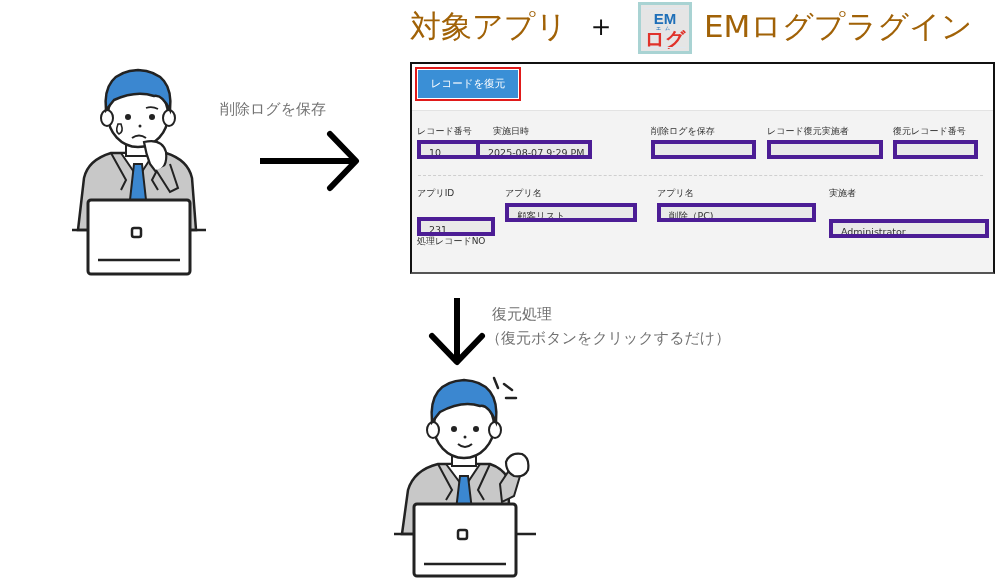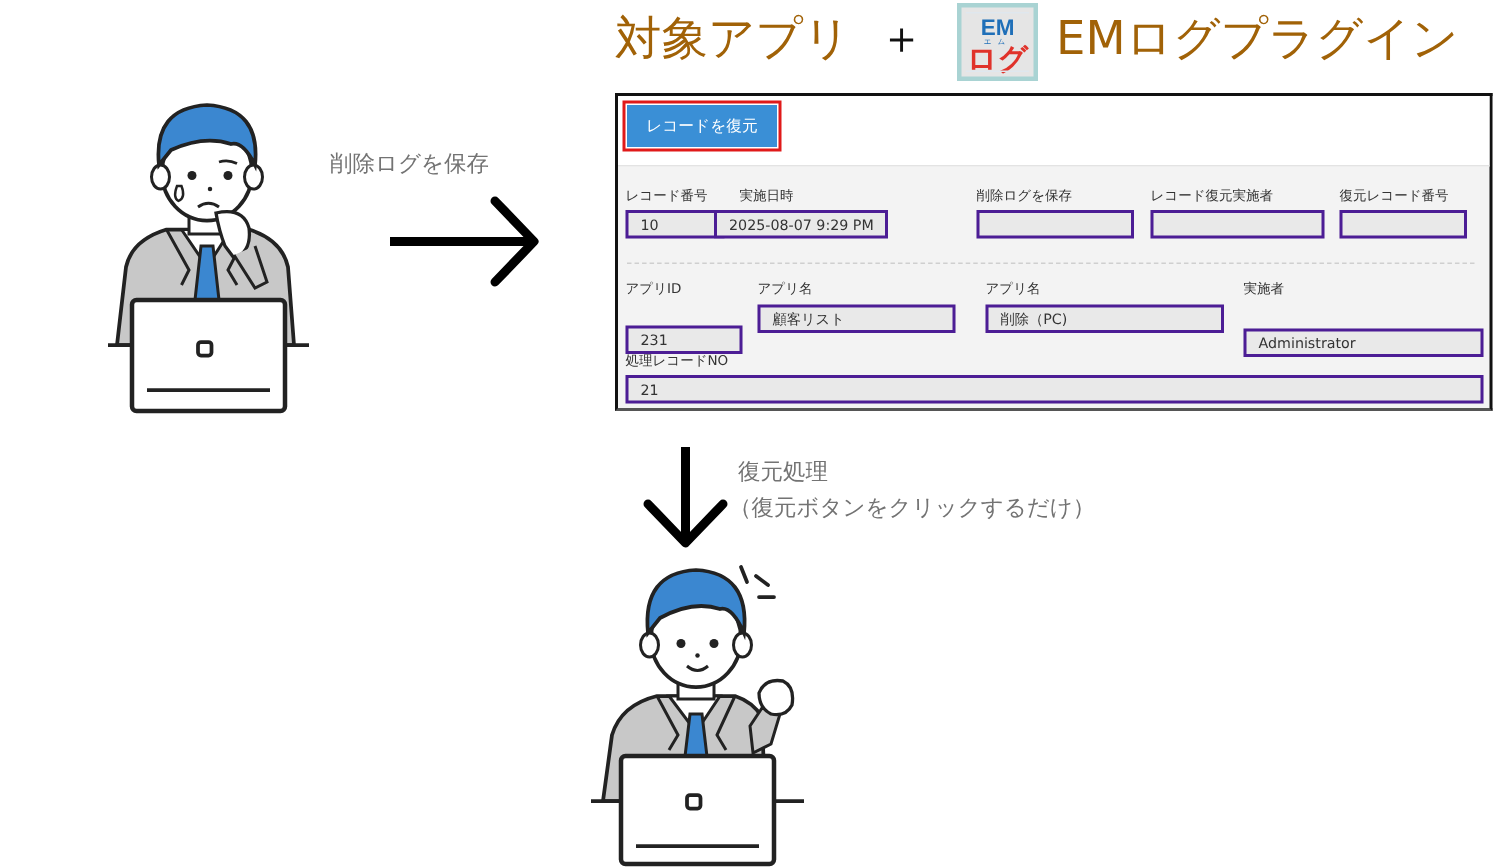--- a/index.html
+++ b/index.html
@@ -22,21 +22,21 @@
   .caption { font-size:15px; line-height:24px; white-space:nowrap; color:#737373; }
 
   
   .panel { left:410px; top:62px; width:585px; height:212px; box-sizing:border-box;
            border:2px solid #111; border-bottom-color:#555; background:#f3f3f3; }
   .panel-header { position:absolute; left:0; top:0; right:0; height:46px; background:#fff; border-bottom:1px solid #e3e3e3; }
   .restore-btn-wrap { position:absolute; left:3px; top:3px; width:106px; height:34px; box-sizing:border-box; border:2px solid #e01a1a; padding:1px; }
   .restore-btn { width:100%; height:100%; background:#3a8fd6; color:#fff; border:none; font-size:10.5px;
                  display:flex; align-items:center; justify-content:center; font-family:"DejaVu Sans", sans-serif; }
   .fld-label { position:absolute; font-size:9px; color:#333; white-space:nowrap; line-height:11px; }
-  .fld-box { position:absolute; height:19px; box-sizing:border-box; background:#e9e9e9; border:2px solid #4c1d95;
+  .fld-box { position:absolute; height:19px; box-sizing:border-box; background:#e9e9e9; border:4px solid #4c1d95;
              font-size:9.5px; color:#333; line-height:17px; padding-left:8px; white-space:nowrap; overflow:hidden; }
   .divider { position:absolute; left:6px; right:10px; top:111px; height:0; border-top:1px dashed #cfcfcf; }
 
   
   .arrow svg { display:block; }
 </style>
 </head>
 <body>
 
 <div class="abs title-text" style="left:410px;">対象アプリ</div>
@@ -127,21 +127,20 @@
   <div class="fld-label" style="left:93px; top:124px;">アプリ名</div>
   <div class="fld-box" style="left:93px; top:139px; width:132px;">顧客リスト</div>
 
   <div class="fld-label" style="left:245px; top:124px;">アプリ名</div>
   <div class="fld-box" style="left:245px; top:139px; width:159px;">削除（PC)</div>
 
   <div class="fld-label" style="left:417px; top:124px;">実施者</div>
   <div class="fld-box" style="left:417px; top:139px; width:160px;margin-top:16px;">Administrator</div>
 
   <div class="fld-label" style="left:5px; top:172px;">処理レコードNO</div>
-  <div class="fld-box" style="left:5px; top:186px; width:572px;">21</div>
 </div>
 
 <div class="abs arrow" style="left:428px; top:296px;">
   <svg width="58" height="72" viewBox="0 0 58 72">
     <line x1="29" y1="2" x2="29" y2="64" stroke="#000" stroke-width="6"></line>
     <polyline points="4,40 29,66 54,40" fill="none" stroke="#000" stroke-width="6" stroke-linecap="round" stroke-linejoin="round"></polyline>
   </svg>
 </div>
 <div class="abs caption" style="left:492px; top:302px;">復元処理</div>
 <div class="abs caption" style="left:486px; top:326px;">（復元ボタンをクリックするだけ）</div>

